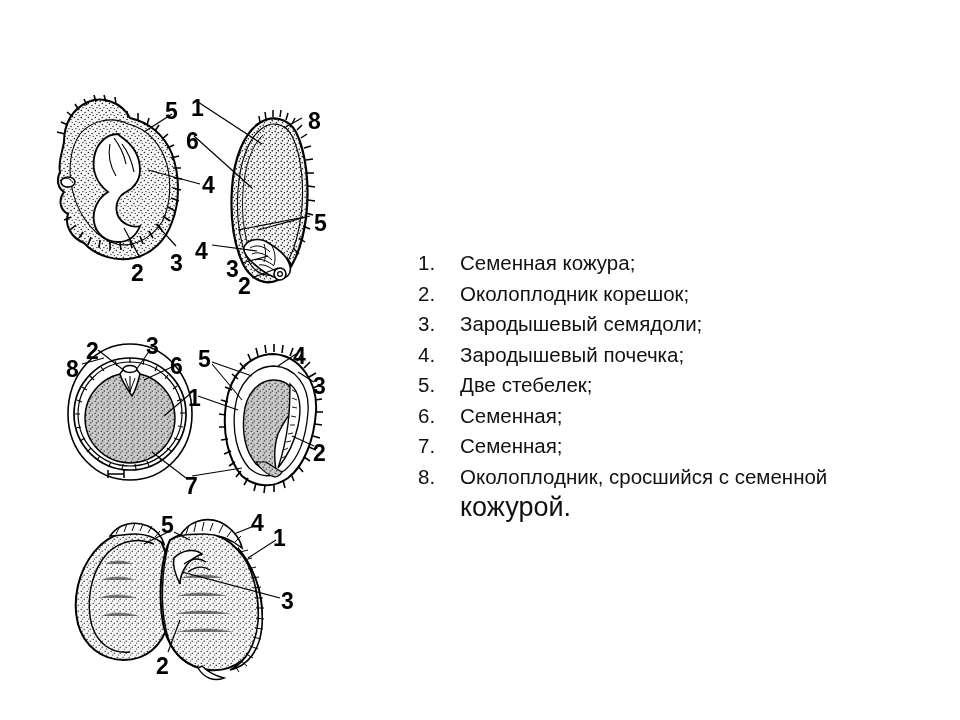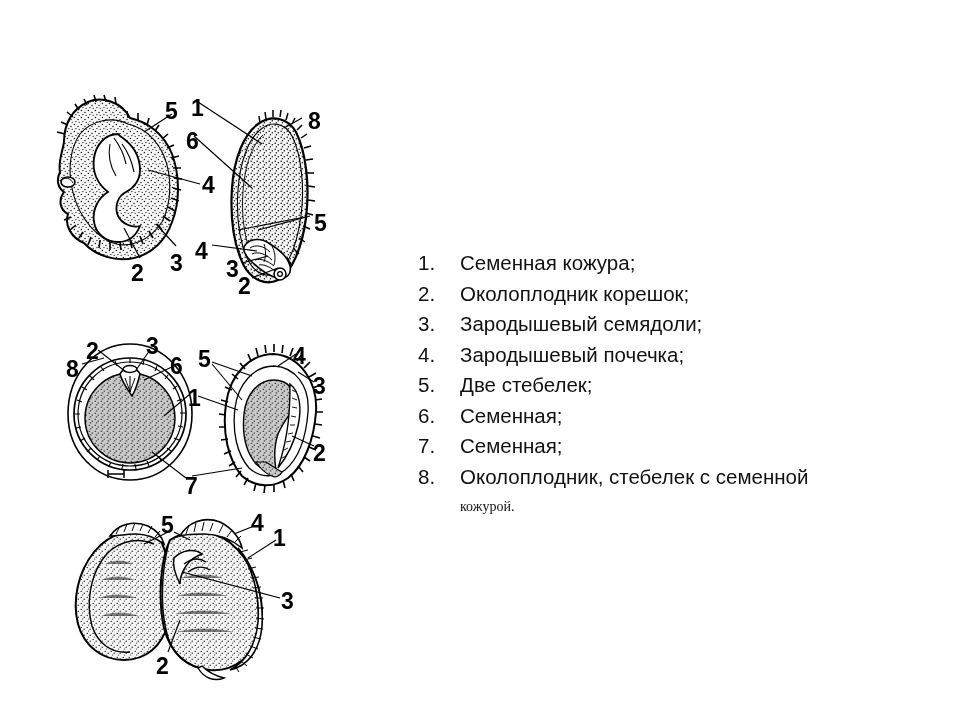--- a/index.html
+++ b/index.html
@@ -34,21 +34,21 @@
     line-height:30.5px;
     color:#111111;
   }
   .legend-num{
     width:42px;flex:0 0 42px;
     text-align:left;
   }
   .legend-text{flex:1 1 auto;}
   .legend-cont{
     padding-left:42px;
-    font-size:14px;line-height:30.5px;color:#111111;font-family:Liberation Serif, serif;
+    font-size:27px;line-height:30.5px;color:#111111;
   }
 
   
   .fig{position:absolute;}
   #fig-top{left:52px;top:88px;width:330px;height:215px;}
   #fig-mid{left:52px;top:328px;width:330px;height:185px;}
   #fig-bot{left:62px;top:500px;width:300px;height:195px;}
 
   .fig svg{display:block;overflow:visible;}
 
@@ -421,18 +421,18 @@
     <div class="legend-row">
       <span class="legend-num">6.</span>
       <span class="legend-text">Семенная;</span>
     </div>
     <div class="legend-row">
       <span class="legend-num">7.</span>
       <span class="legend-text">Семенная;</span>
     </div>
     <div class="legend-row">
       <span class="legend-num">8.</span>
-      <span class="legend-text">Околоплодник, стебелек с семенной</span>
+      <span class="legend-text">Околоплодник, сросшийся с семенной</span>
     </div>
     <div class="legend-cont">кожурой.</div>
   </div>
 
 </div>
 
 </body></html>

